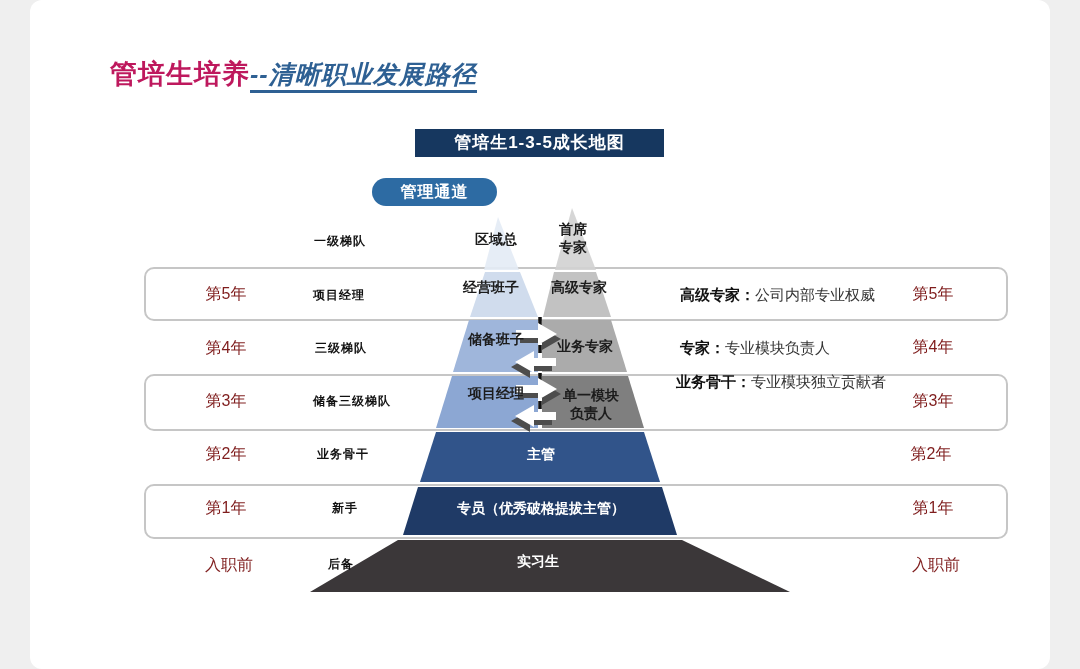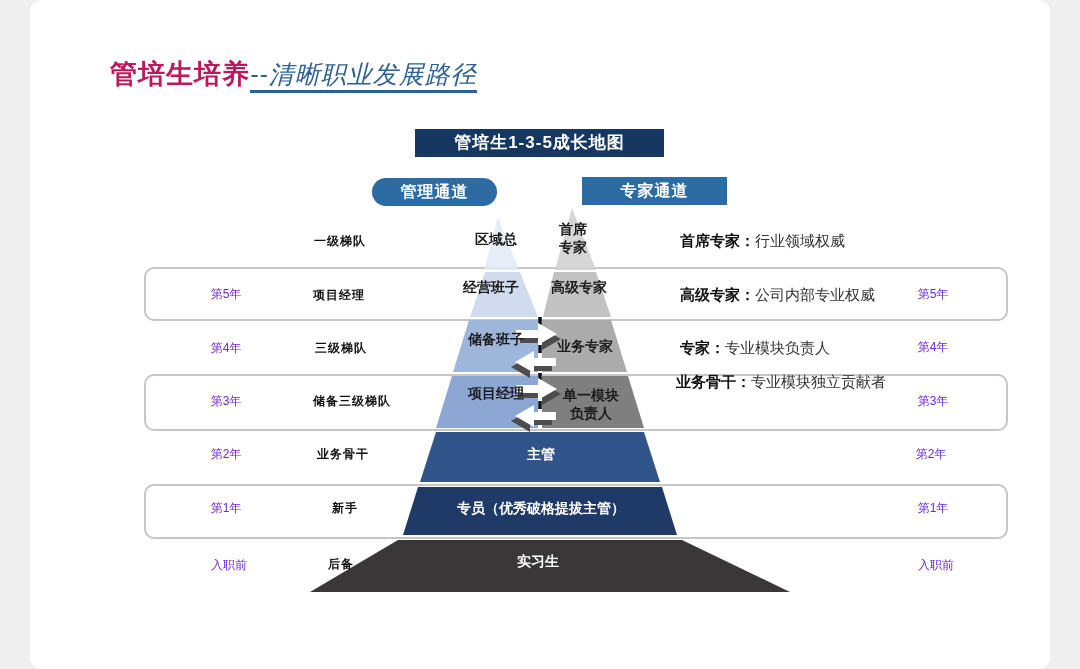--- a/index.html
+++ b/index.html
@@ -1,56 +1,55 @@
 <!DOCTYPE html>
 <html><head>
 <meta charset="utf-8">
 <style>
   html,body{margin:0;padding:0;background:#efefef;font-family:"Liberation Sans","DejaVu Sans",sans-serif;}
   .stage{position:relative;width:1080px;height:669px;overflow:hidden;background:#efefef;}
   .card{position:absolute;left:30px;top:0;width:1020px;height:669px;background:#ffffff;border-radius:12px;}
   
   .title-row{position:absolute;left:80px;top:56px;white-space:nowrap;}
   .title-black{font-size:27px;font-weight:bold;color:#be185d;letter-spacing:1px;}
-  .title-blue{font-size:25px;font-weight:normal;font-style:italic;color:#2e6093;border-bottom:3px solid #2e6093;padding-bottom:2px;letter-spacing:1px;}
+  .title-blue{font-size:25px;font-weight:bold;font-style:italic;color:#2e6093;border-bottom:3px solid #2e6093;padding-bottom:2px;letter-spacing:1px;}
   
   .map-title{position:absolute;left:385px;top:129px;width:249px;height:28px;background:#16375f;color:#ffffff;font-size:17px;font-weight:bold;text-align:center;line-height:28px;letter-spacing:1px;}
   .channel{position:absolute;height:28px;background:#2d6ba3;color:#ffffff;font-size:16px;font-weight:bold;text-align:center;line-height:28px;letter-spacing:1px;}
   .channel-mgmt{left:342px;top:178px;width:125px;border-radius:14px;}
   .channel-expert{left:552px;top:177px;width:145px;}
   
   .row-box{position:absolute;border:2px solid #c6c6c6;border-radius:10px;background:transparent;}
   .row-box1{left:114px;top:267px;width:860px;height:50px;}
   .row-box2{left:114px;top:374px;width:860px;height:53px;}
   .row-box3{left:114px;top:484px;width:860px;height:51px;}
   
   .pyramid{position:absolute;left:0;top:0;width:1080px;height:669px;}
   
   .plabel{position:absolute;transform:translate(-50%,-50%);font-size:14px;font-weight:bold;color:#1c1c1c;white-space:nowrap;text-align:center;}
   .plabel.white{color:#ffffff;}
   .plabel.two-line{line-height:1.3;}
-  .year{position:absolute;transform:translate(-50%,-50%);font-size:12px;color:#6d28d9;white-space:nowrap;}
+  .year{position:absolute;transform:translate(-50%,-50%);font-size:16px;color:#7f1d1d;white-space:nowrap;}
   .tier{position:absolute;transform:translate(-50%,-50%);font-size:12px;font-weight:bold;color:#111111;white-space:nowrap;letter-spacing:1px;}
   .desc{position:absolute;transform:translate(0,-50%);font-size:15px;white-space:nowrap;}
   .desc b{color:#111111;}
   .desc span{color:#333333;}
 </style>
 </head>
 <body>
 
 <div class="stage">
   <div class="card">
 
     <div class="title-row">
       <span class="title-black">管培生培养</span><span class="title-blue">--清晰职业发展路径</span>
     </div>
 
     <div class="map-title">管培生1-3-5成长地图</div>
     <div class="channel channel-mgmt">管理通道</div>
-    <div class="channel channel-expert">专家通道</div>
 
     <div class="row-box row-box1"></div>
     <div class="row-box row-box2"></div>
     <div class="row-box row-box3"></div>
 
     <svg class="pyramid" viewBox="0 0 1080 669">
 
       <polygon points="468,217 489,270 454,270" fill="#e3ebf5" fill-opacity="0.9"></polygon>
       <polygon points="455,272 490,272 508,317 440,317" fill="#ccd9ec" fill-opacity="0.92"></polygon>
       <polygon points="439,320 508,320 508,372 423,372" fill="#9fb6db"></polygon>
@@ -104,21 +103,20 @@
     <div class="plabel" style="left:555px;top:347px">业务专家</div>
     <div class="plabel" style="left:466px;top:394px">项目经理</div>
     <div class="plabel two-line" style="left:561px;top:404px">
         <div>单一模块</div>
         <div>负责人</div>
       </div>
     <div class="plabel white" style="left:511px;top:455px">主管</div>
     <div class="plabel white" style="left:511px;top:509px">专员（优秀破格提拔主管）</div>
     <div class="plabel white" style="left:508px;top:562px">实习生</div>
 
-    <div class="desc" style="left:650px;top:241px"><b>首席专家：</b><span>行业领域权威</span></div>
     <div class="desc" style="left:650px;top:295px"><b>高级专家：</b><span>公司内部专业权威</span></div>
     <div class="desc" style="left:650px;top:348px"><b>专家：</b><span>专业模块负责人</span></div>
     <div class="desc" style="left:646px;top:382px"><b>业务骨干：</b><span>专业模块独立贡献者</span></div>
 
     <div class="year" style="left:903px;top:294px">第5年</div>
     <div class="year" style="left:903px;top:347px">第4年</div>
     <div class="year" style="left:903px;top:401px">第3年</div>
     <div class="year" style="left:901px;top:454px">第2年</div>
     <div class="year" style="left:903px;top:508px">第1年</div>
     <div class="year" style="left:906px;top:565px">入职前</div>

